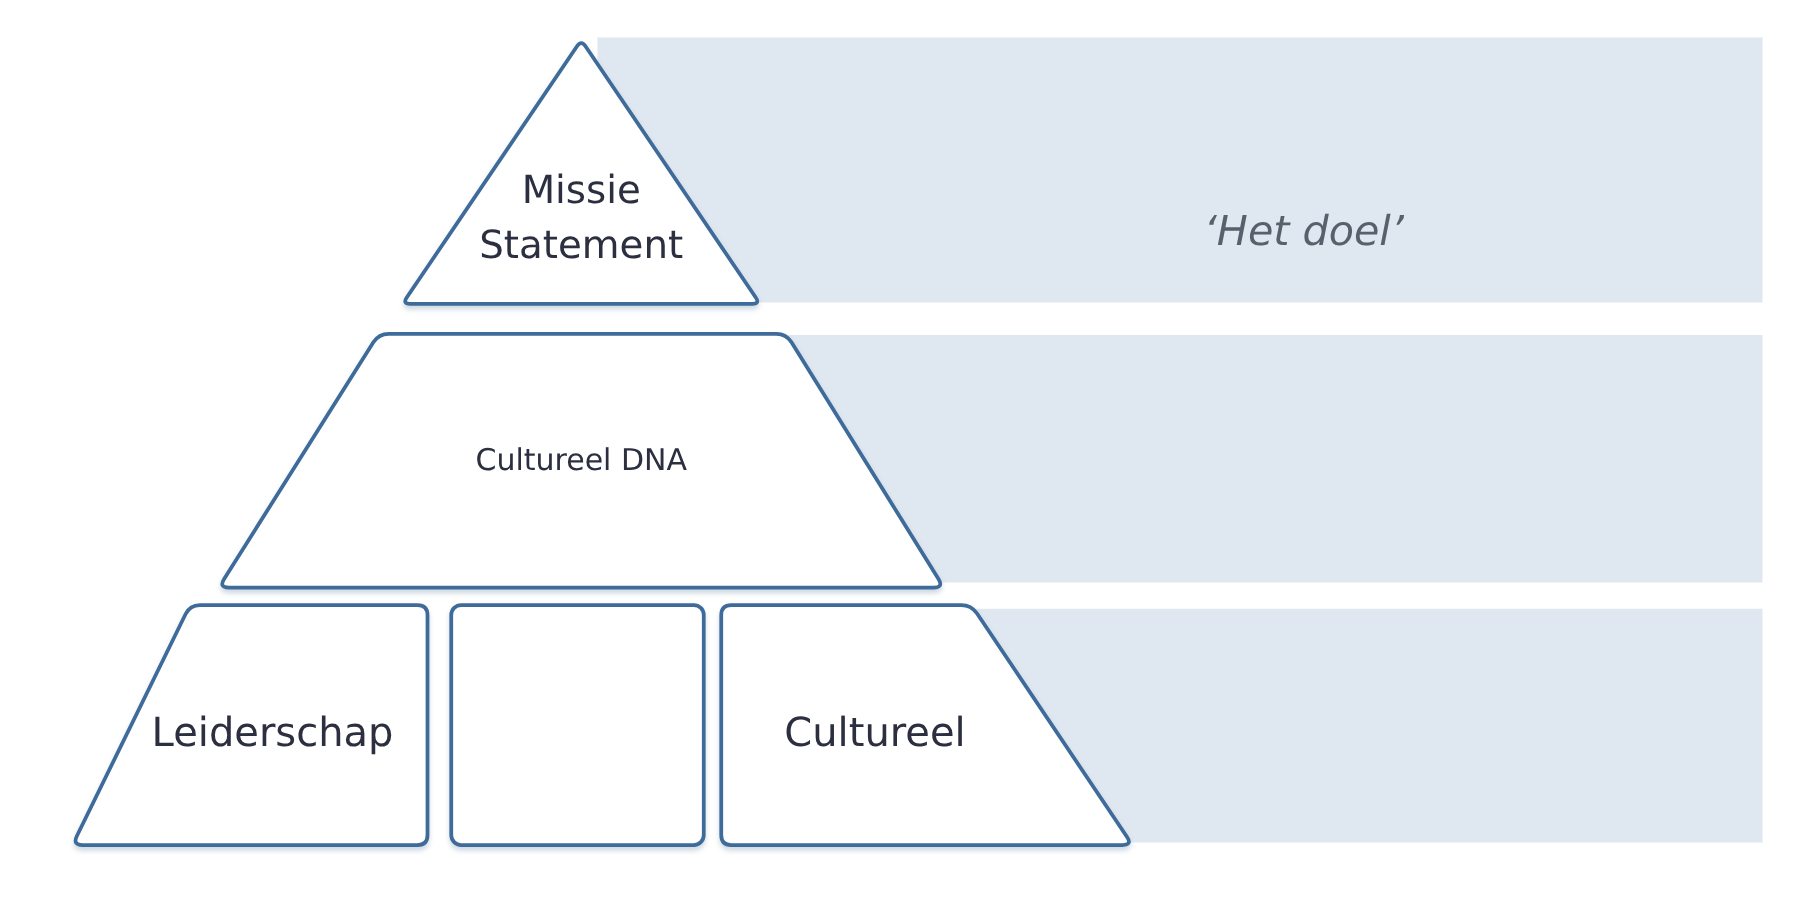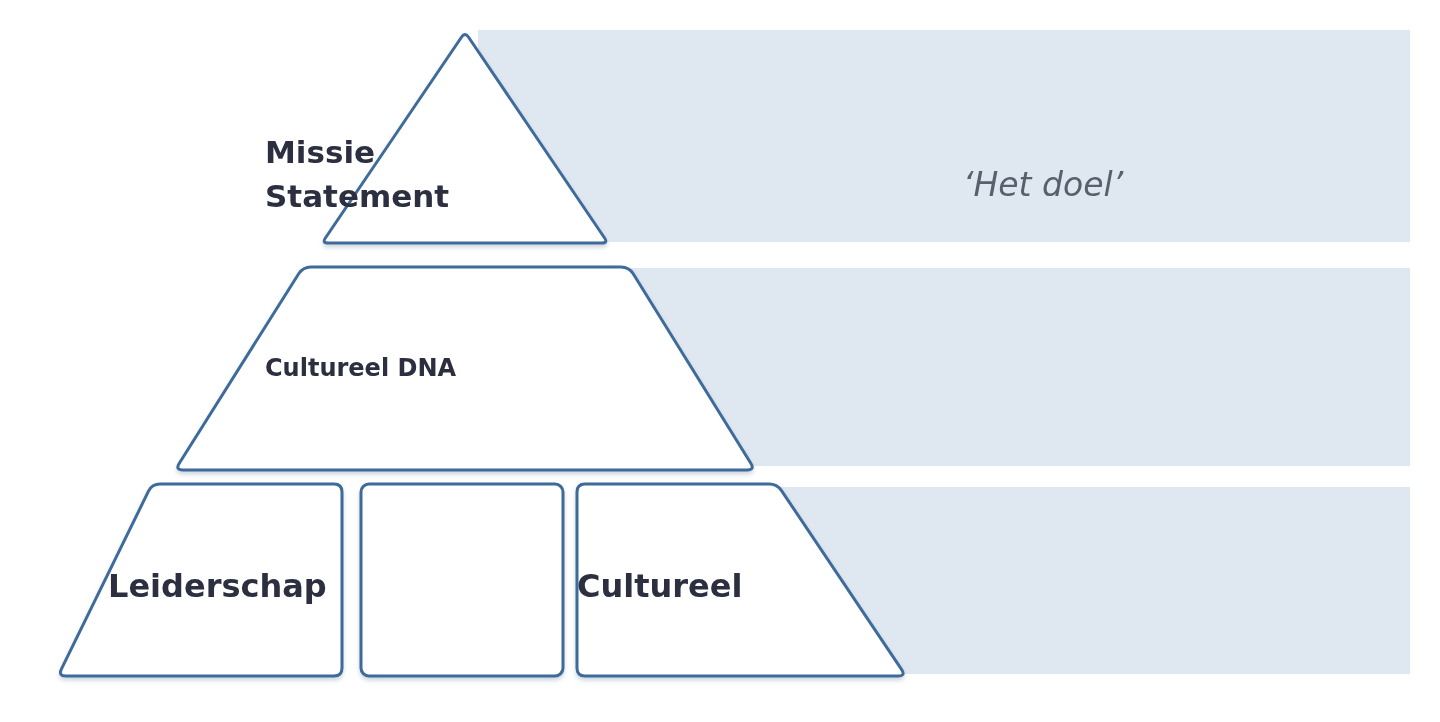--- a/index.html
+++ b/index.html
@@ -27,27 +27,27 @@
     stroke: var(--outline, #3e6b9a);
     stroke-width: 3;
     stroke-linejoin: round;
   }
   .shapes-group {
     filter: drop-shadow(0px 3px 2px rgba(96, 125, 160, 0.30));
   }
   .label {
     position: absolute;
     color: var(--label-text, #2c2f40);
-    text-align: left;
+    text-align: center;
     white-space: pre-line;
-    font-weight: 700;
+    font-weight: 400;
   }
   .label-top    { left: 265px; top: 130px; width: 400px; font-size: 31px; line-height: 44px; }
   .label-middle { left: 265px; top: 346px; width: 400px; font-size: 24px; line-height: 44px; }
-  .label-block1 { left: 108px;  top: 566px; width: 260px; font-size: 32px; line-height: 40px; }
+  .label-block1 { left: 88px;  top: 566px; width: 260px; font-size: 32px; line-height: 40px; }
   .label-block2 { left: 361px; top: 545px; width: 202px; font-size: 26px; line-height: 36px; }
   .label-block3 { left: 577px; top: 566px; width: 246px; font-size: 32px; line-height: 40px; }
   .annotation {
     position: absolute;
     left: 963px;
     width: 430px;
     color: var(--annotation-text, #57616d);
     font-style: italic;
     white-space: pre-line;
     font-size: 33px;

